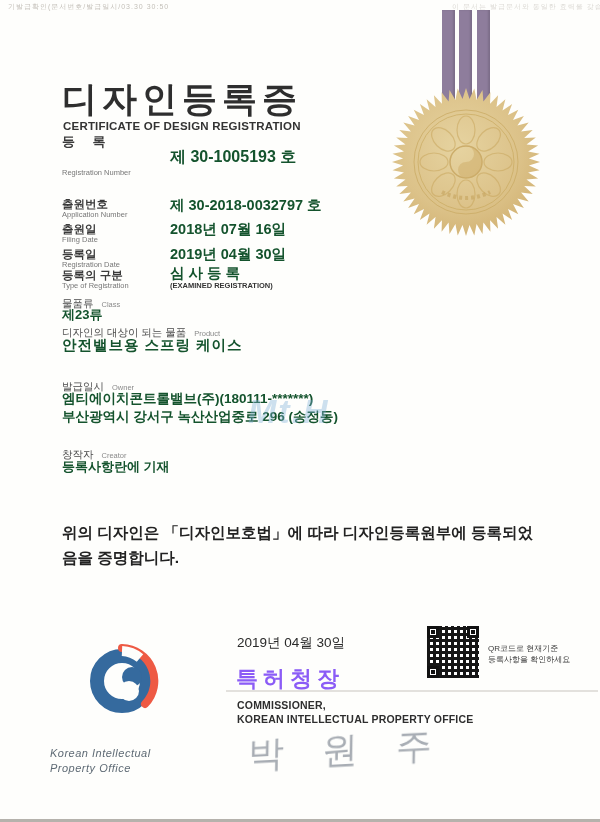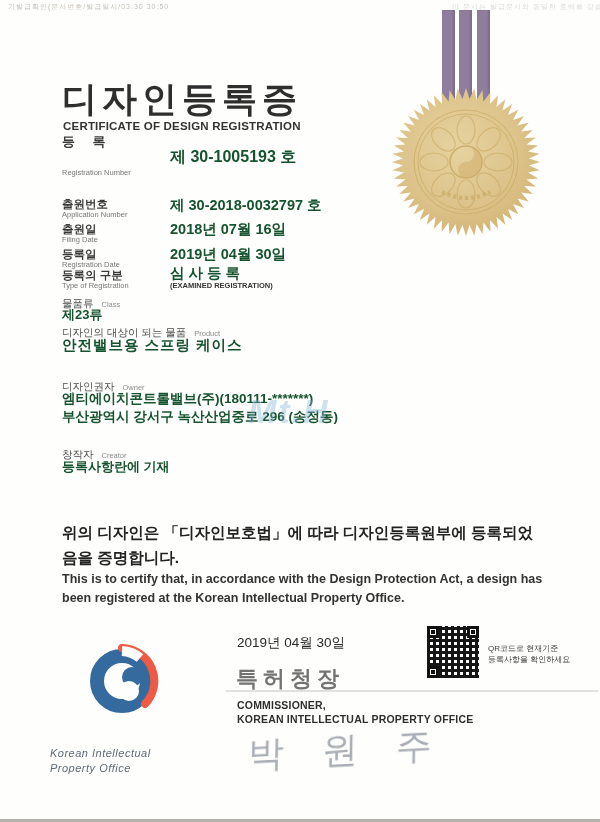--- a/index.html
+++ b/index.html
@@ -23,21 +23,21 @@
   .val{font-size:14.5px;font-weight:700;color:#14532d;white-space:nowrap;}
   .val.big{font-size:16px;}
   .val-sub{font-size:7.5px;font-weight:700;color:#333;}
   .inline-en{font-size:7.5px;color:#8a8a8a;font-weight:400;margin-left:8px;}
   .sec-lbl{font-size:10.5px;color:#4a4a4a;font-weight:400;white-space:nowrap;}
   
   .stmt-kr{width:486px;font-size:15.5px;font-weight:700;color:#222;line-height:25px;}
   .stmt-en{width:486px;font-size:12.5px;font-weight:700;color:#333;line-height:19px;}
   
   .date{font-size:13.5px;color:#2a2a2a;}
-  .comm-kr{font-size:22px;font-weight:800;letter-spacing:5px;color:#737373;}
+  .comm-kr{font-size:22px;font-weight:800;letter-spacing:5px;color:#8b5cf6;}
   .comm-en{font-size:10.5px;font-weight:700;color:#2e2e2e;letter-spacing:.2px;}
   .sig{font-size:36px;color:#9aa0a8;letter-spacing:14px;transform:rotate(-3deg) skewX(-4deg);opacity:.85;filter:blur(.3px);white-space:nowrap;}
   .qr-caption{font-size:8px;color:#3c3c3c;line-height:11px;text-align:left;}
   
   .qr{position:absolute;width:52px;height:52px;background:
       repeating-linear-gradient(0deg,#161616 0 3px,transparent 3px 6px),
       repeating-linear-gradient(90deg,#161616 0 3px,#fff 3px 6px);}
   .qr .finder{position:absolute;width:12px;height:12px;background:#fff;border:3px solid #111;box-sizing:border-box;}
   .qr .finder::after{content:"";position:absolute;left:1px;top:1px;width:4px;height:4px;background:#111;}
   .qr .f-tl{left:0;top:0;} .qr .f-tr{right:0;top:0;} .qr .f-bl{left:0;bottom:0;}
@@ -113,34 +113,33 @@
   <div class="abs" style="left:62px;top:293px;">
     <span class="sec-lbl">물품류</span><span class="inline-en">Class</span>
   </div>
   <div class="abs val" style="left:62px;top:306px;font-size:13px;">제23류</div>
   <div class="abs" style="left:62px;top:322px;">
     <span class="sec-lbl">디자인의 대상이 되는 물품</span><span class="inline-en">Product</span>
   </div>
   <div class="abs val" style="left:62px;top:336px;letter-spacing:1px;">안전밸브용 스프링 케이스</div>
 
   <div class="abs" style="left:62px;top:376px;">
-    <span class="sec-lbl">디자인권자</span><span class="inline-en">Owner</span>
+    <span class="sec-lbl">발급일시</span><span class="inline-en">Owner</span>
   </div>
   <div class="abs val" style="left:62px;top:390px;font-size:13.5px;">엠티에이치콘트롤밸브(주)(180111-*******)</div>
   <div class="abs val" style="left:62px;top:408px;font-size:13.5px;">부산광역시 강서구 녹산산업중로 296 (송정동)</div>
 
   <div class="abs watermark" style="left:248px;top:392px;">Mt.H</div>
 
   <div class="abs" style="left:62px;top:444px;">
     <span class="sec-lbl">창작자</span><span class="inline-en">Creator</span>
   </div>
   <div class="abs val" style="left:62px;top:458px;font-size:13px;">등록사항란에 기재</div>
 
   <div class="abs stmt-kr" style="left:62px;top:520px;">위의 디자인은 「디자인보호법」에 따라 디자인등록원부에 등록되었음을 증명합니다.</div>
-  <div class="abs stmt-en" style="left:62px;top:570px;">This is to certify that, in accordance with the Design Protection Act, a design has been registered at the Korean Intellectual Property Office.</div>
 
   <div class="abs date" style="left:237px;top:634px;">2019년 04월 30일</div>
 
   <div class="qr" style="left:427px;top:626px;">
     <div class="finder f-tl"></div>
     <div class="finder f-tr"></div>
     <div class="finder f-bl"></div>
   </div>
   <div class="abs qr-caption" style="left:488px;top:643px;">
     <div>QR코드로 현재기준</div>

